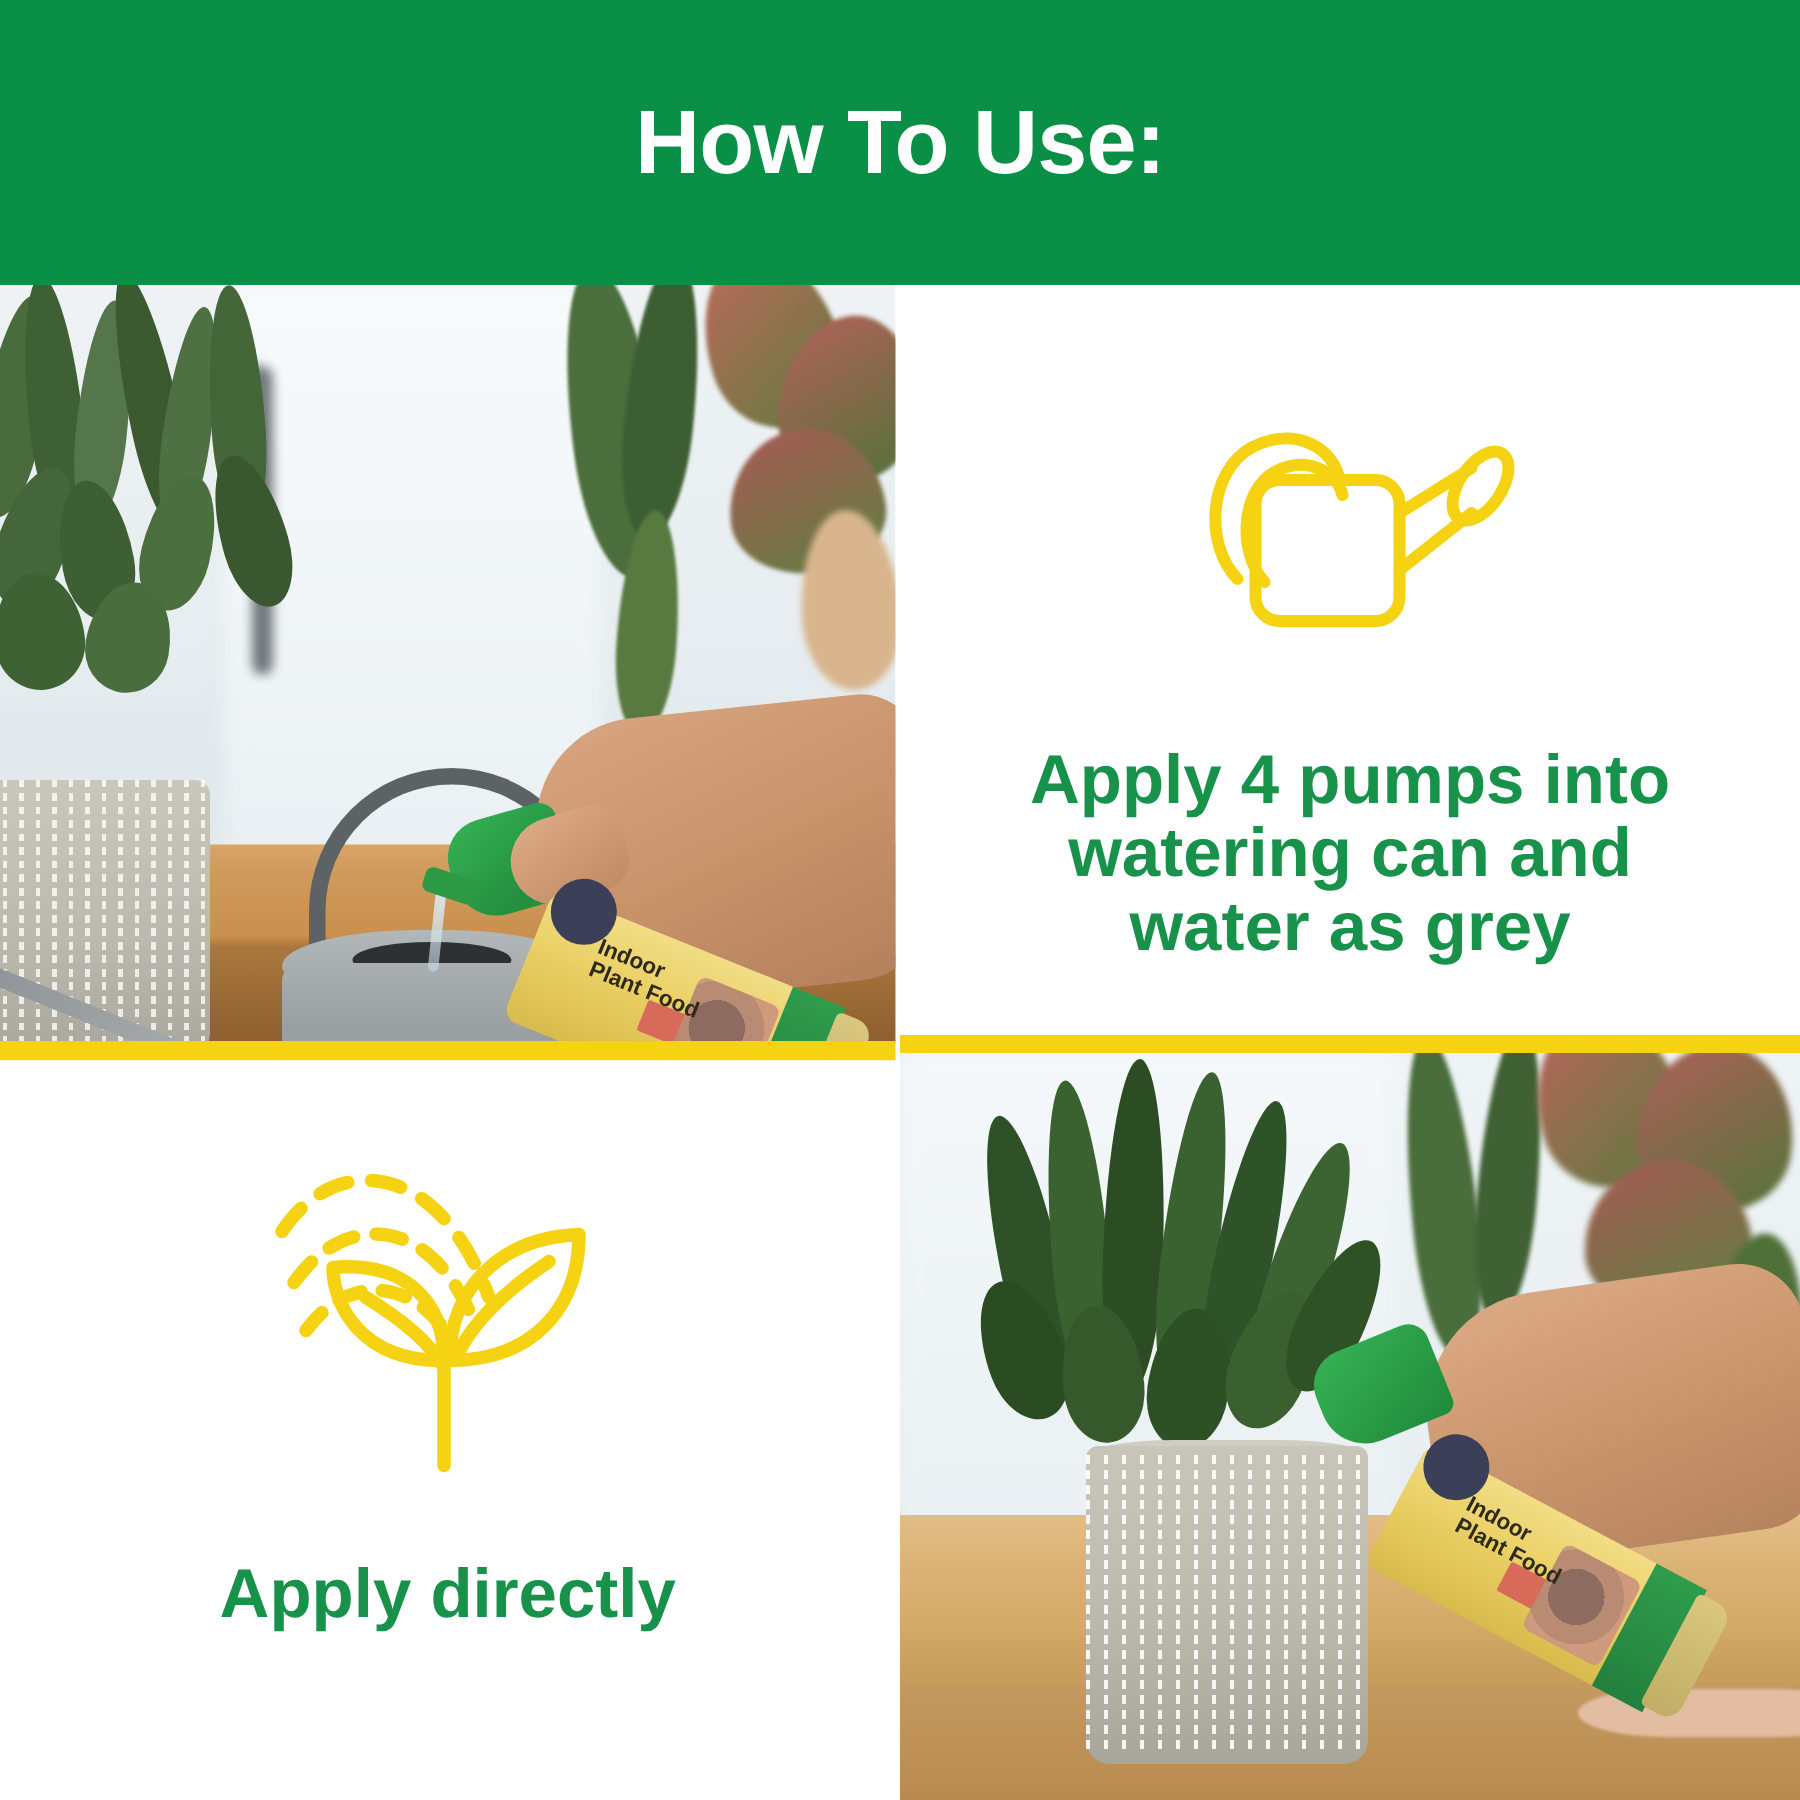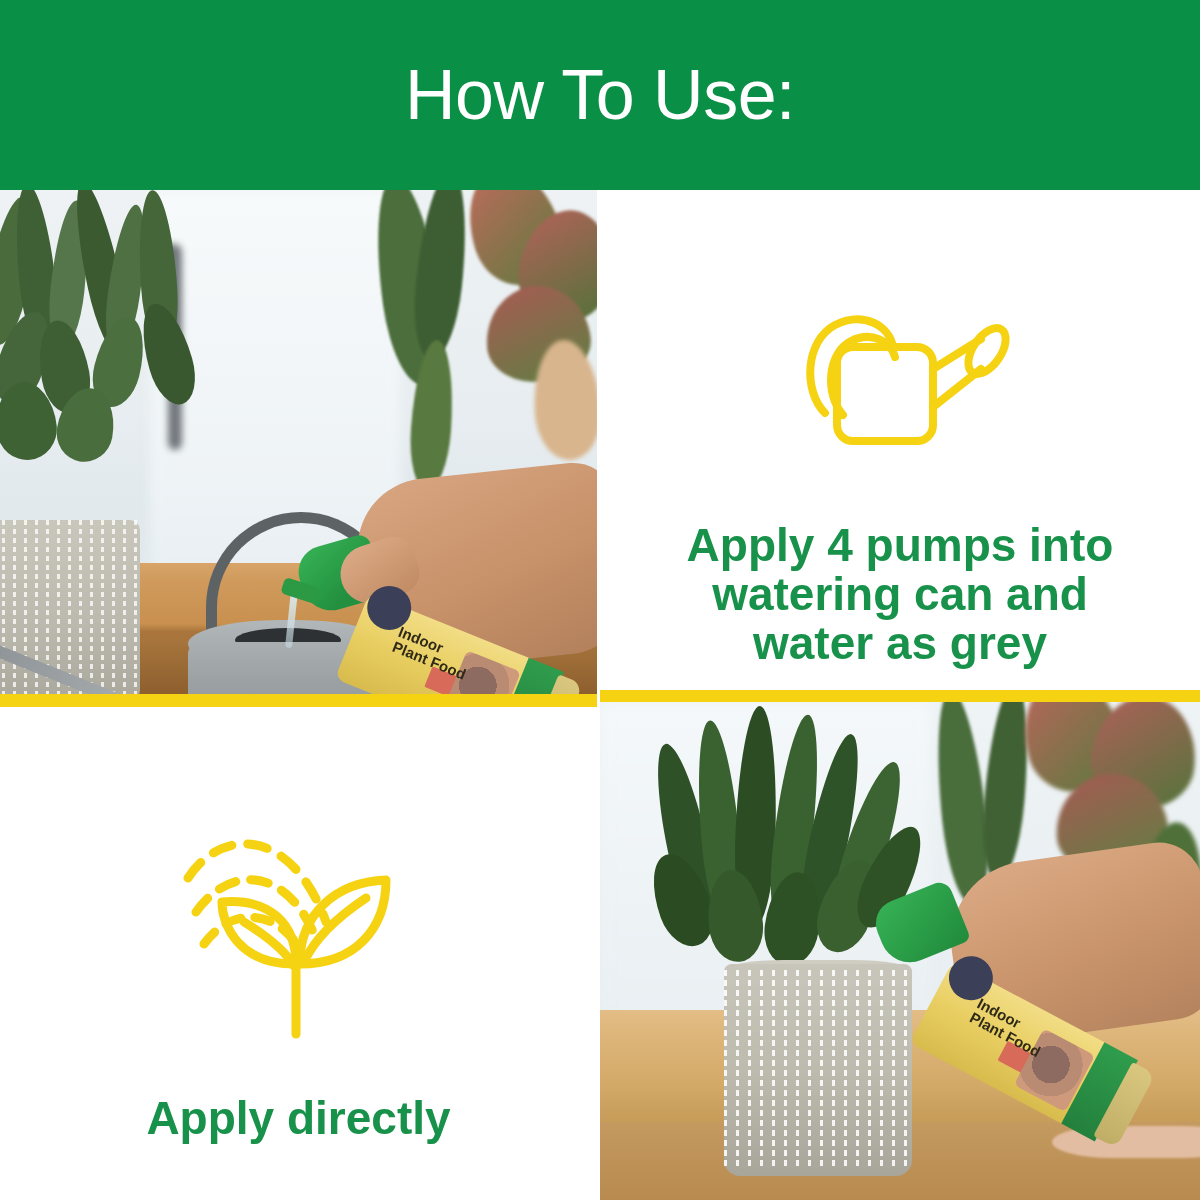--- a/index.html
+++ b/index.html
@@ -7,38 +7,38 @@
     font-family:"Liberation Sans", sans-serif; overflow:hidden; }
 
   .page { position:relative; width:1200px; height:1200px; background:#ffffff; }
 
   
   .header {
     position:absolute; left:0; top:0; width:1200px; height:190px;
     background:#0a9046; display:flex; align-items:center; justify-content:center;
   }
   .header-title {
-    color:#ffffff; font-size:70px; font-weight:normal; letter-spacing:-0.5px;
+    color:#ffffff; font-size:60px; font-weight:bold; letter-spacing:-0.5px;
     line-height:1; text-align:left;
   }
 
   
   .panel { position:absolute; overflow:hidden; }
   .p-tl { left:0;   top:190px;  width:597px; height:505px; }
   .p-tr { left:600px; top:190px; width:600px; height:505px; background:#ffffff; }
   .p-bl { left:0;   top:707px;  width:597px; height:493px; background:#ffffff; }
   .p-br { left:600px; top:702px; width:600px; height:498px; }
 
   
   .rule-y-left  { position:absolute; left:0;   top:694px; width:597px; height:13px; background:#f6d312; }
   .rule-y-right { position:absolute; left:600px; top:690px; width:600px; height:12px; background:#f6d312; }
 
   
   .icon-cap { position:absolute; left:0; top:0; width:100%; height:100%;
-    display:flex; flex-direction:column; align-items:center;justify-content:center; }
+    display:flex; flex-direction:column; align-items:center; }
   .icon-wrap { display:block; }
   .cap {
     color:#18924b; font-weight:bold; text-align:center; line-height:1.06;
   }
   .p-tr .icon-wrap { margin-top:78px; }
   .p-tr .cap { margin-top:62px; font-size:46px; width:480px; }
   .p-bl .icon-wrap { margin-top:42px; }
   .p-bl .cap { margin-top:48px; font-size:46px; width:430px; }
 
   

